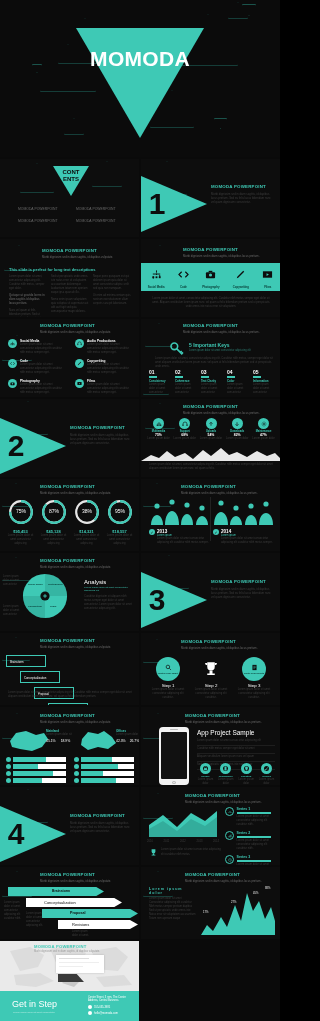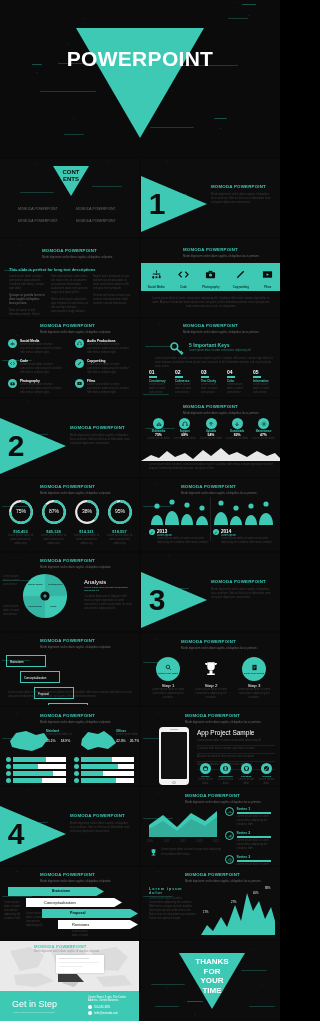--- a/index.html
+++ b/index.html
@@ -62,21 +62,21 @@
     <div class="tri-out" style="left:178px;top:14px;width:60px;height:52px;"></div>
     <div class="tri-out" style="left:228px;top:2px;width:20px;height:17px;"></div>
     <div class="tri-out tri-dn" style="left:242px;top:4px;width:14px;height:12px;border-color:#2a9b8c;"></div>
     <div class="tri-out" style="left:40px;top:44px;width:56px;height:48px;"></div>
     <div class="tri-out" style="left:150px;top:90px;width:44px;height:38px;"></div>
     <div class="tri-out" style="left:64px;top:118px;width:20px;height:17px;"></div>
     <div class="tri-out tri-dn" style="left:214px;top:118px;width:13px;height:11px;border-color:#2a9b8c;"></div>
     <div class="tri-out tri-dn" style="left:32px;top:64px;width:10px;height:9px;border-color:#2a9b8c;"></div>
     <div class="cover-tri" style="left:76px;top:28px;"></div>
     <div class="cover-title" style="top:48px;">
-      <div>POWERPOINT</div>
+      <div>MOMODA</div>
     </div>
   </div>
 
   <div class="slide w-half l" style="top:159px;height:78px;">
     <div class="tri-out" style="left:20px;top:4px;width:34px;height:30px;"></div>
     <div class="tri-out" style="left:92px;top:2px;width:30px;height:26px;"></div>
     <div style="position:absolute;left:53px;top:7px;width:36px;height:30px;background:#3ec9b5;clip-path:polygon(0 0,100% 0,50% 100%);"></div>
     <div style="position:absolute;left:53px;top:10px;width:36px;text-align:center;color:#0d0d0d;font-size:6px;font-weight:bold;line-height:1.15;">
       <div>CONT</div>
       <div>ENTS</div>
@@ -878,28 +878,14 @@
           <span style="font-size:2.6px;color:#fff;">555-035-3985</span>
         </div>
         <div style="display:flex;align-items:center;gap:2px;margin-top:2px;">
           <span style="width:4px;height:4px;background:#fff;border-radius:50%;"></span>
           <span style="font-size:2.6px;color:#fff;">hello@momoda.com</span>
         </div>
       </div>
     </div>
   </div>
 
-  <div class="slide w-half r" style="top:941px;height:80px;">
-    <div class="tri-out" style="left:10px;top:14px;width:34px;height:30px;"></div>
-    <div class="tri-out" style="left:14px;top:46px;width:24px;height:20px;"></div>
-    <div class="tri-out" style="left:100px;top:8px;width:26px;height:22px;"></div>
-    <div class="tri-out" style="left:108px;top:44px;width:26px;height:22px;"></div>
-    <div class="tri-out tri-dn" style="left:46px;top:60px;width:16px;height:14px;border-color:#2a9b8c;"></div>
-    <div style="position:absolute;left:38px;top:12px;width:66px;height:56px;background:#3ec9b5;clip-path:polygon(0 0,100% 0,50% 100%);"></div>
-    <div style="position:absolute;left:38px;top:16px;width:66px;text-align:center;color:#fff;font-size:8px;font-weight:bold;line-height:1.2;">
-      <div>THANKS</div>
-      <div>FOR</div>
-      <div>YOUR</div>
-      <div>TIME</div>
-    </div>
-  </div>
 
 </div>
 
 </body></html>

